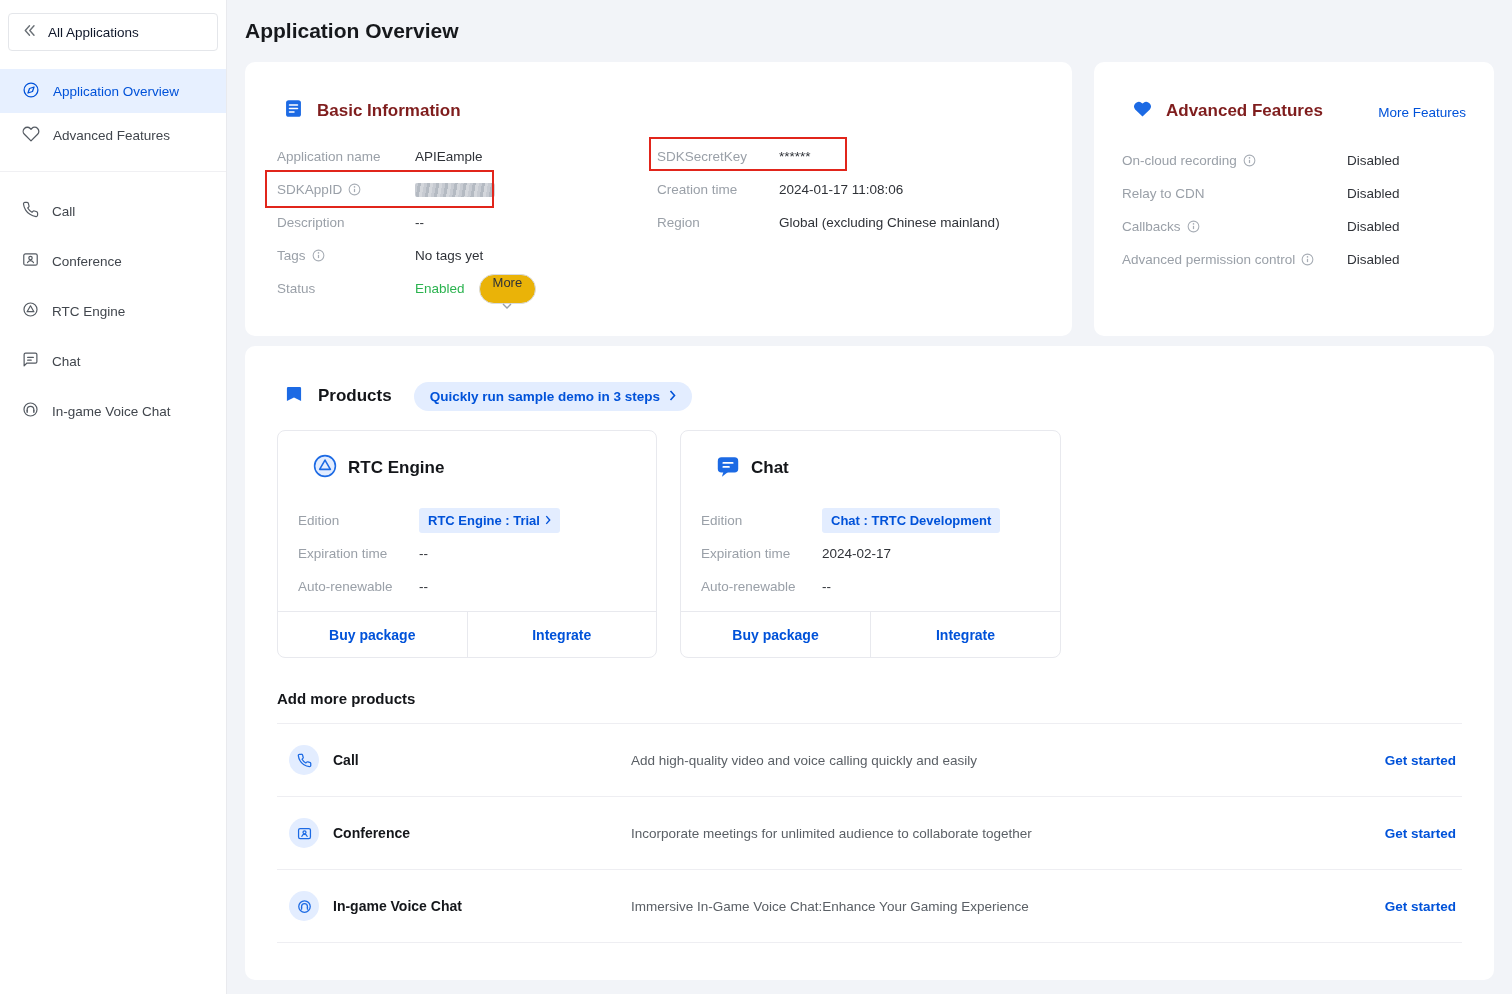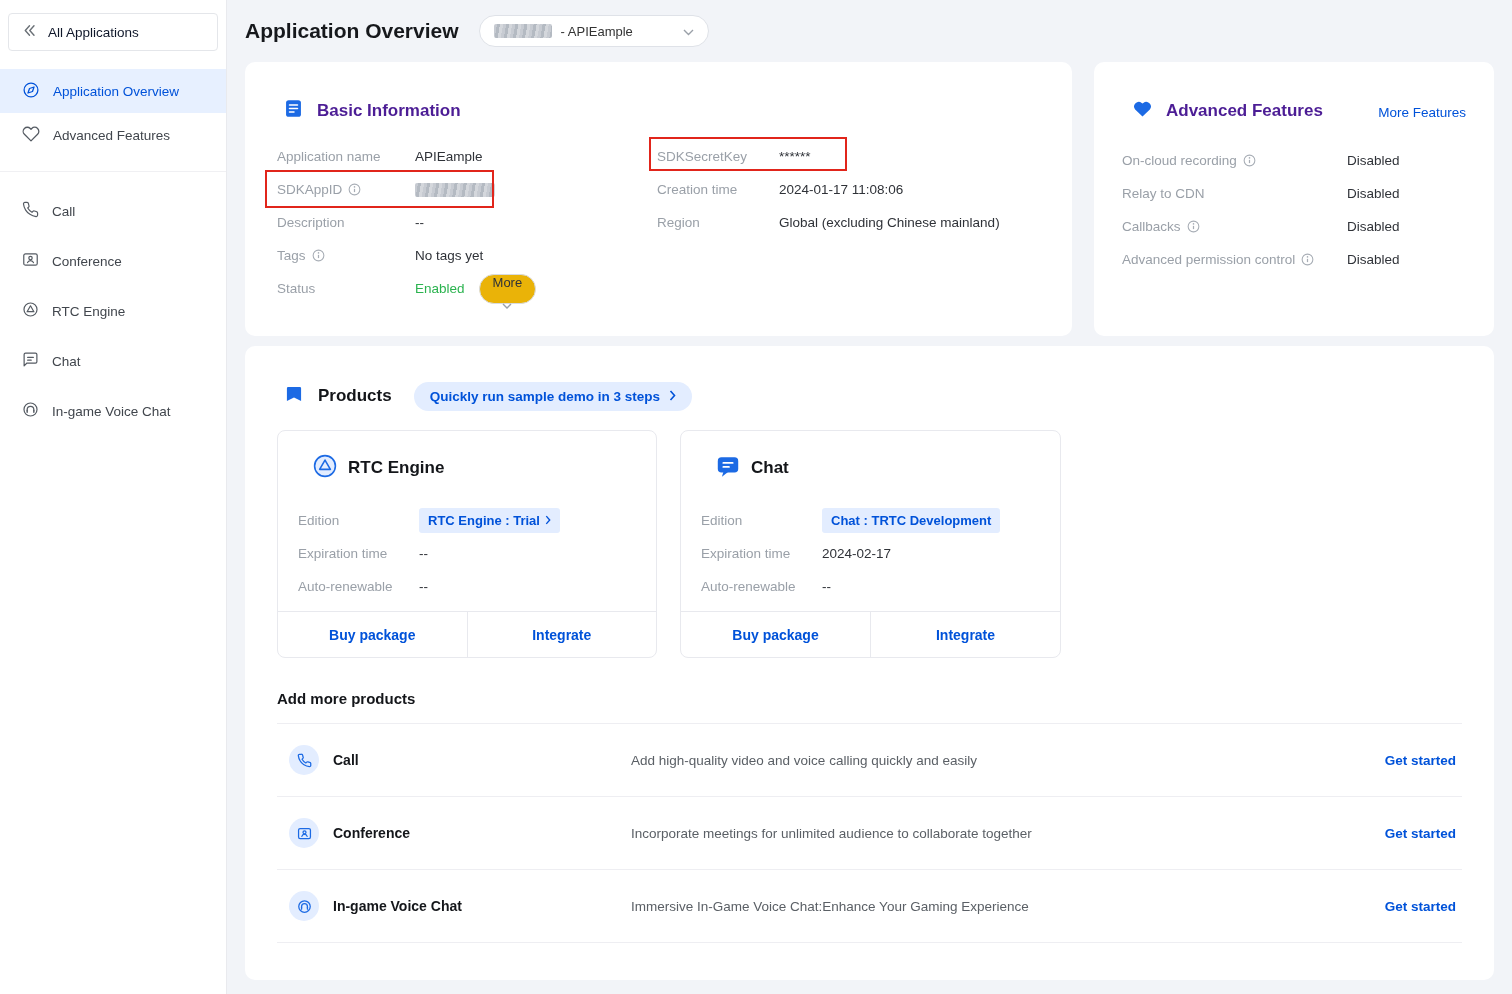--- a/index.html
+++ b/index.html
@@ -25,21 +25,21 @@
   .app-select { width:230px; height:32px; background:#fff; border:1px solid #dfe2e8; border-radius:16px;
     display:flex; align-items:center; gap:9px; padding:0 14px; font-size:13px; color:#333; cursor:pointer; }
   .app-select .chev { margin-left:auto; }
 
   .card { background:#fff; border-radius:10px; }
   .top-row { display:flex; gap:22px; }
   .basic-card { width:827px; height:274px; position:relative; }
   .adv-card { flex:1; height:274px; position:relative; }
 
   .card-head { position:absolute; left:38px; top:36px; display:flex; align-items:center; gap:13px; }
-  .card-head h2 { font-size:17px; font-weight:bold; color:#4c1d95; margin:0; }
+  .card-head h2 { font-size:17px; font-weight:bold; color:#7f1d1d; margin:0; }
 
   .bi-grid-left { position:absolute; left:32px; top:78px; width:360px; }
   .bi-grid-right { position:absolute; left:412px; top:78px; width:400px; }
   .bi-row { height:33px; display:flex; align-items:center; font-size:13.5px; }
   .bi-label { width:138px; color:#9aa0a8; display:flex; align-items:center; gap:6px; flex:none; }
   .bi-grid-right .bi-label { width:122px; }
   .bi-value { color:#2f3238; display:flex; align-items:center; }
   .status-enabled { color:#2bb34f; }
   .more-btn { margin-left:14px; height:30px; border:1px solid #d8dbe0; border-radius:15px; background:#eab308;
     padding:0 13px; font-size:13px; color:#2f3238; display:flex; align-items:center; gap:7px; cursor:pointer;flex-direction:column; }
@@ -161,27 +161,20 @@
             </svg></span>
         <span>In-game Voice Chat</span>
       </div>
     </nav>
   </aside>
 
   <main class="main">
 
     <div class="page-header">
       <h1 class="page-title">Application Overview</h1>
-      <div class="app-select">
-        <span class="redact redact-sm"></span>
-        <span>- APIEample</span>
-        <span class="chev"><svg width="11" height="7" viewBox="0 0 11 7">
-              <polyline points="1,1 5.5,5.5 10,1" fill="none" stroke="#9aa0a8" stroke-width="1.4"></polyline>
-            </svg></span>
-      </div>
     </div>
 
     <div class="top-row">
 
       <section class="card basic-card">
         <div class="card-head">
           <span><svg width="21" height="21" viewBox="0 0 24 24">
                 <rect x="3.5" y="2.5" width="17" height="19" rx="3" fill="#1c6ae4"></rect>
                 <line x1="7.5" y1="8" x2="16.5" y2="8" stroke="#fff" stroke-width="1.9" stroke-linecap="round"></line>
                 <line x1="7.5" y1="12" x2="16.5" y2="12" stroke="#fff" stroke-width="1.9" stroke-linecap="round"></line>

